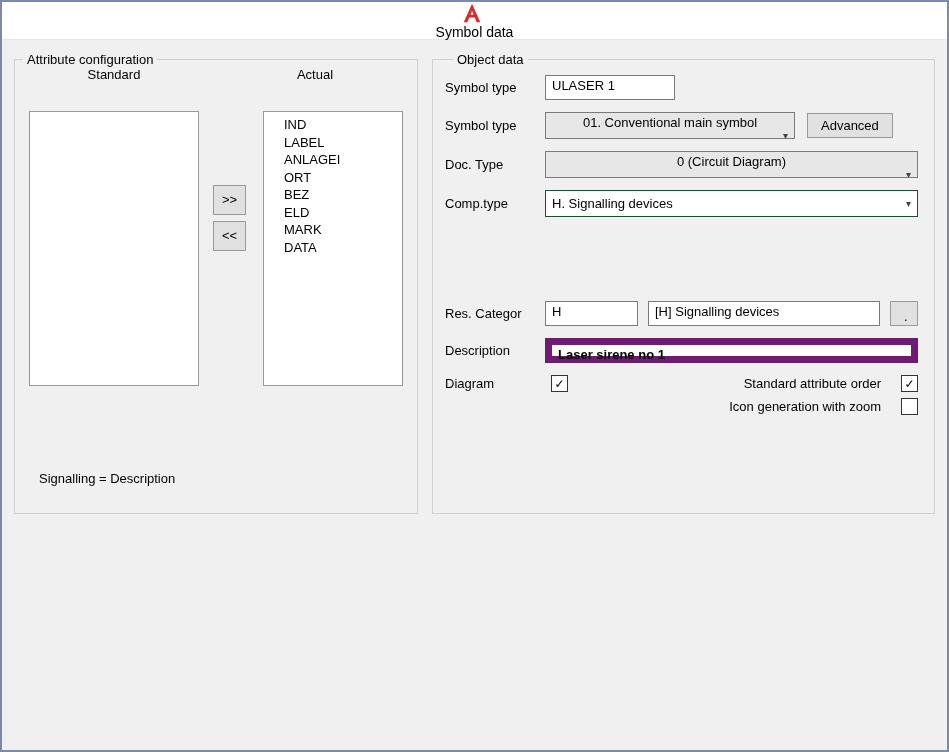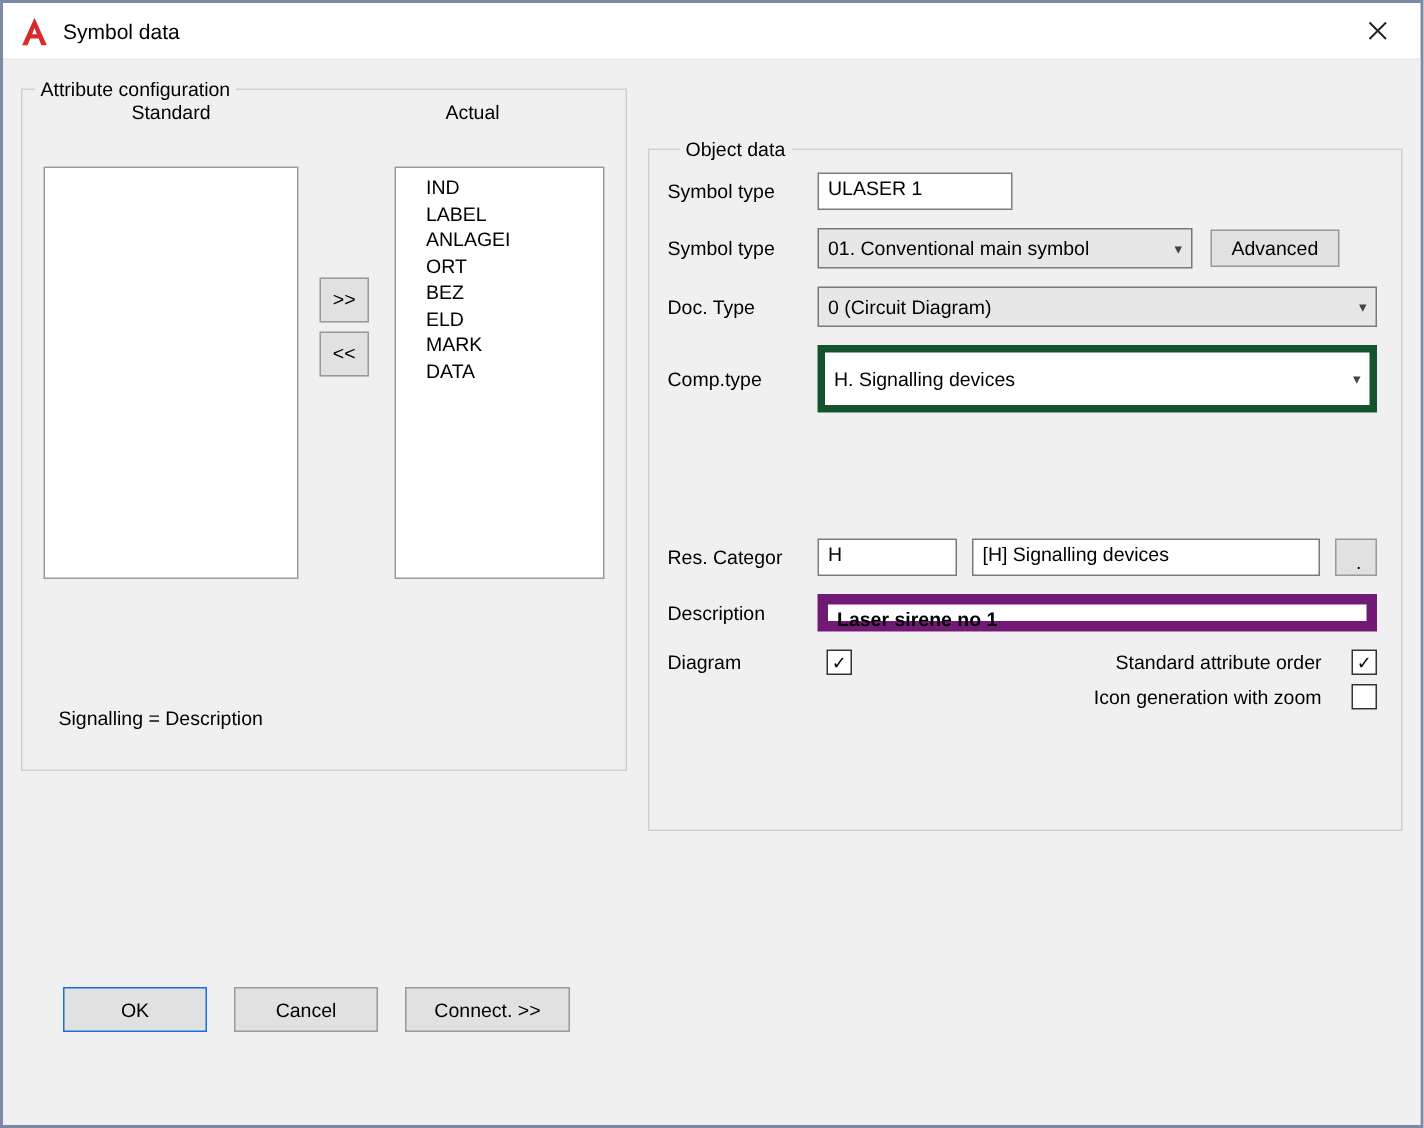--- a/index.html
+++ b/index.html
@@ -16,20 +16,21 @@
     display: flex;
     flex-direction: column;
     overflow: hidden;
   }
   .titlebar {
     height: 38px;
     display: flex;
     align-items: center;
     padding: 0 8px;
     border-bottom: 1px solid #e8e8e8;
+    flex-direction: column;
   }
   .titlebar .icon-a {
     width: 22px; height: 22px; margin-right: 8px; margin-left:2px;
     display: flex; align-items: flex-end; justify-content: center;
   }
   .titlebar .title { font-size: 14px; }
   .titlebar .spacer { flex: 1; }
   .close-btn {
     width: 42px; height: 30px;
     display:flex; align-items:center; justify-content:center;
@@ -74,37 +75,38 @@
     background:#e1e1e1;
     text-align:center;
     font-size:13px;
     line-height:27px;
     cursor:pointer;
   }
   .btn-right { left:198px; top:118px; }
   .btn-left { left:198px; top:154px; }
   .attr-footer { position:absolute; left:24px; bottom:27px; }
 
-  .obj-panel { flex:1; height:462px; padding:8px 16px 8px 12px;margin-top:40px; }
+  .obj-panel { flex:1; height:462px; padding:8px 16px 8px 12px; }
   .row { display:flex; align-items:center; margin-bottom:12px; }
   .row .lbl { width:100px; }
   .input, .select {
     background:#fff;
     border:1px solid #7a7a7a;
     height:25px;
     padding:2px 6px;
     font:inherit;
   }
   .select {
     height:27px;
     background:#e7e7e7;
+    flex-direction:column;
   }
   .chev { margin-left:auto; font-size:10px; color:#444; }
   .sel-wide { flex:1; display:flex; align-items:center; }
-  .sel-open { flex:1; display:flex; align-items:center; background:#fff; border:5px solid #14532d; height:45px; padding:12px 6px; }
+  .sel-open { flex:1; display:flex; align-items:center; background:#fff; border:1px solid #14532d; height:27px; padding:12px 6px; }
   .btn { border:1px solid #999; background:#e1e1e1; padding:4px 13px; cursor:pointer; }
   .btn-adv { margin-left:12px; }
   .checkbox {
     width:17px; height:17px; border:1px solid #333; background:#fff;
     display:inline-flex; align-items:center; justify-content:center;
     font-size:12px; line-height:1;
   }
   .row.checks { justify-content:flex-start; gap:6px; }
   .spacer-v { height:72px; }
   .description-input { border:7px solid #701a75;font-weight:bold; }
@@ -222,18 +224,13 @@
       </div>
       <div class="row checks" style="margin-top:-6px">
         <div style="flex:1"></div>
         <div>Icon generation with zoom</div>
         <div style="width:8px"></div>
         <div class="checkbox"></div>
       </div>
     </fieldset>
   </div>
 
-  <div class="dlg-buttons">
-    <div class="btn ok">OK</div>
-    <div class="btn">Cancel</div>
-    <div class="btn" style="width:110px">Connect. &gt;&gt;</div>
-  </div>
 </div>
 
 </body></html>

